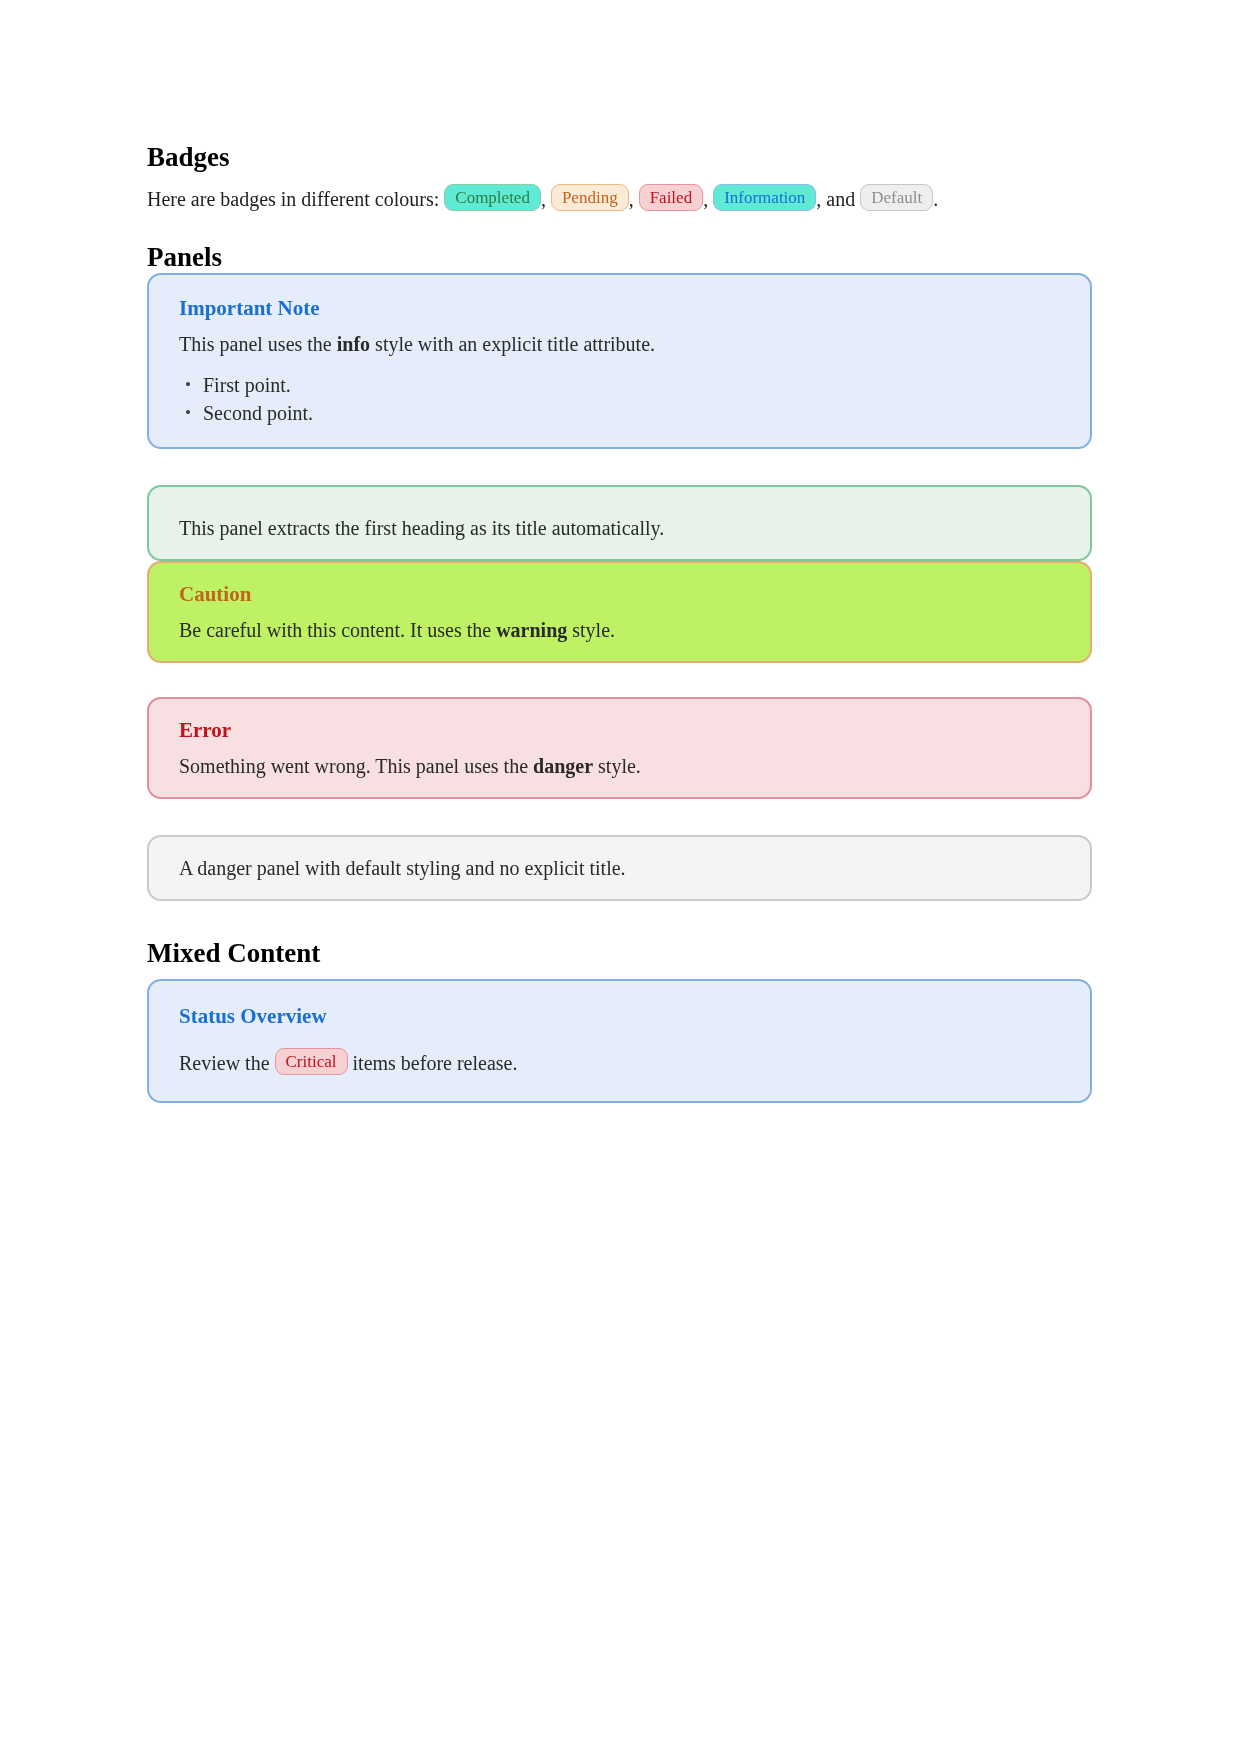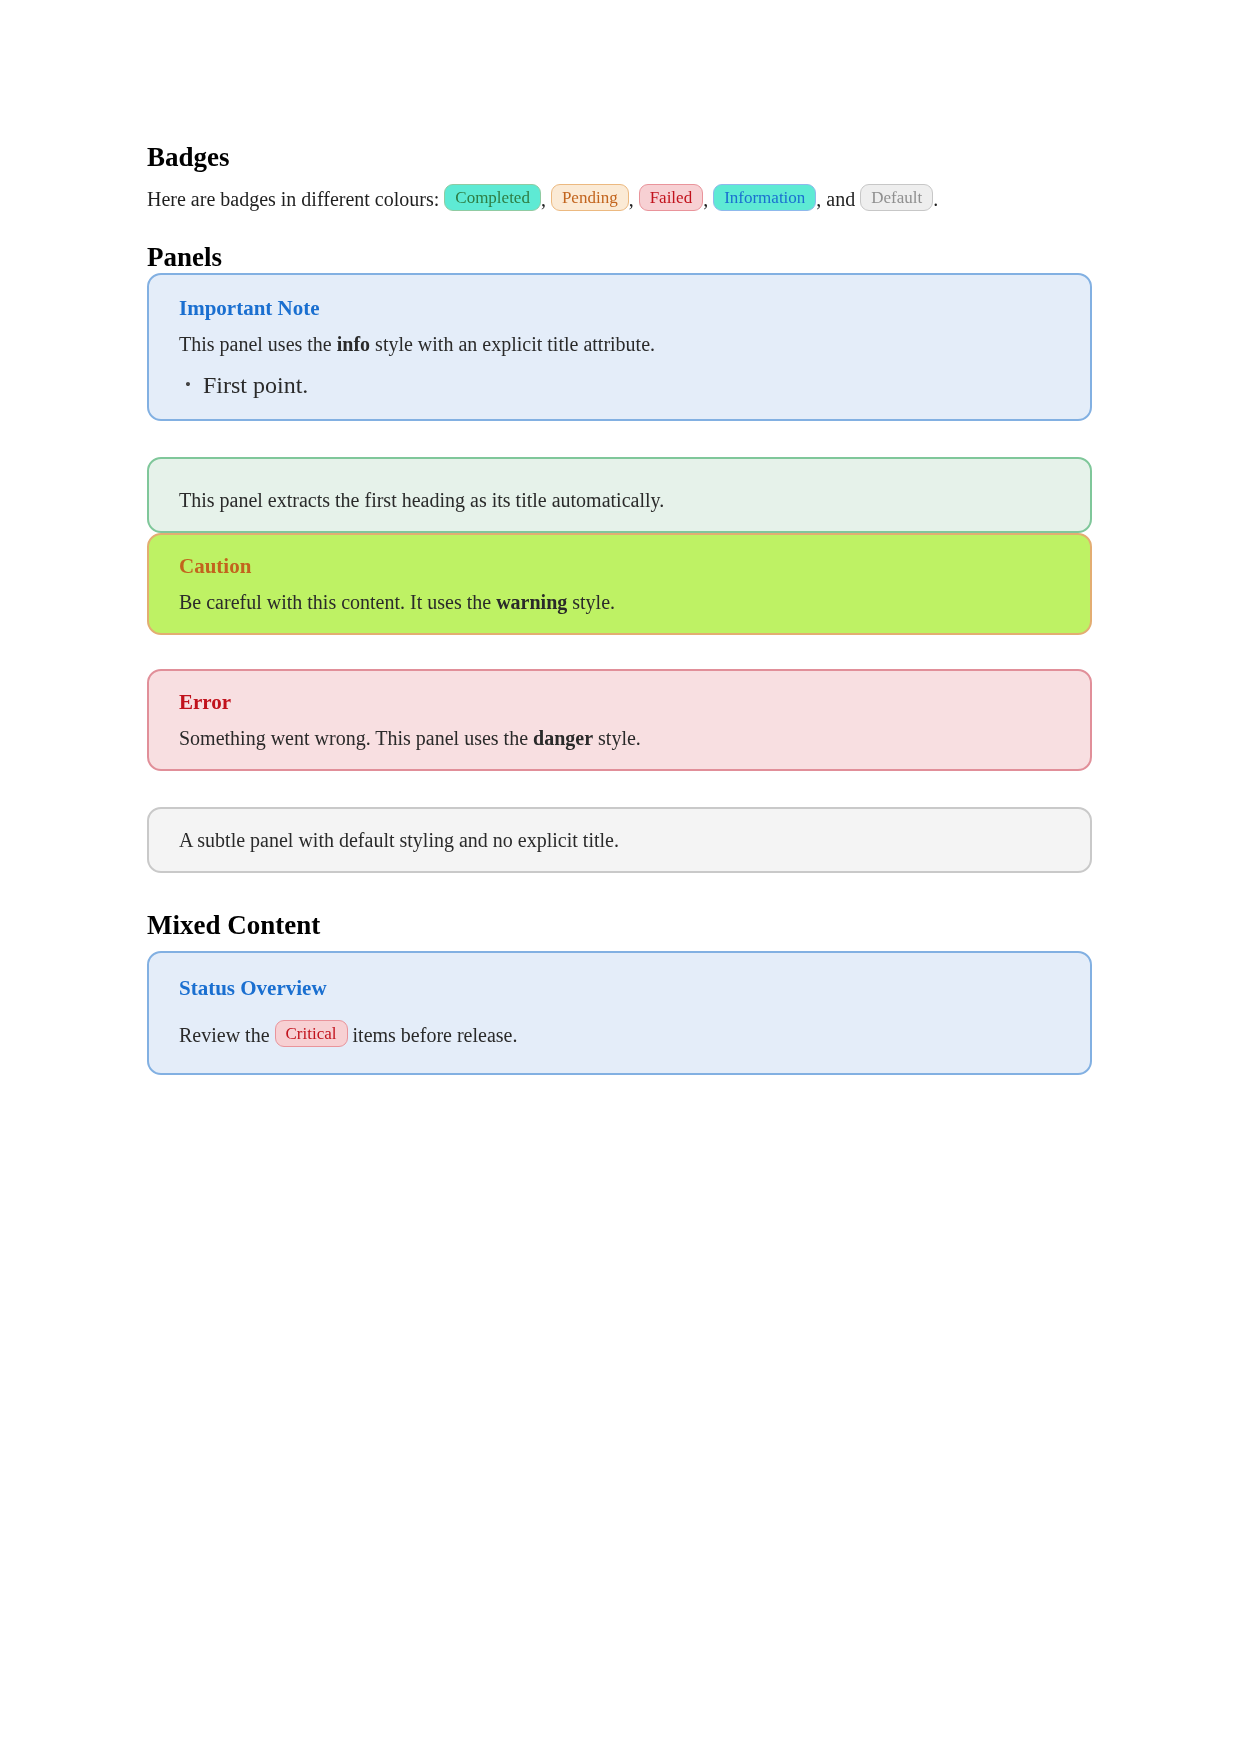--- a/index.html
+++ b/index.html
@@ -56,21 +56,21 @@
   .panel.danger  { background:#f8dfe1; border-color:#e18f99; margin-top:34px; }
   .panel.danger  .panel-title { color:#c1121c; }
   .panel.plain   { background:#f4f4f4; border-color:#c9c9c9; margin-top:36px; padding:16px 30px; }
   .panel.plain   .panel-body  { margin-top:0; }
   .panel.status  { background:#e4edf9; border-color:#82b0e2; margin-top:10px; padding:22px 30px 20px; }
   .panel.status  .panel-title { color:#1a6fd0; }
 
   ul.bullets { list-style:none; margin-top:12px; }
   ul.bullets li {
     position:relative;
-    font-size:24px; line-height:28px; color:#2a2a2a;
+    font-size:20px; line-height:28px; color:#2a2a2a;
     padding-left:24px;
   }
   ul.bullets li::before {
     content:"\2022";
     position:absolute; left:6px; top:0;
     font-size:17px; color:#444;
   }
 
   .status-line { font-size:20px; line-height:36px; margin-top:12px; color:#2a2a2a; }
   .status-line.second { margin-top:16px; }
@@ -85,39 +85,40 @@
 
     <p class="badges-line"><span>Here are badges in different colours: </span><span class="pill success">Completed</span><span>, </span><span class="pill warning">Pending</span><span>, </span><span class="pill danger">Failed</span><span>, </span><span class="pill info">Information</span><span>, and </span><span class="pill default">Default</span><span>.</span></p>
 
     <h2 class="sec" id="panels-heading">Panels</h2>
 
     <div class="panel info">
       <div class="panel-title">Important Note</div>
       <p class="panel-body"><span>This panel uses the </span><span class="bold">info</span><span> style with an explicit title attribute.</span></p>
       <ul class="bullets">
         <li>First point.</li>
+        <li>Second point.</li>
       </ul>
     </div>
 
     <div class="panel success">
       <p class="panel-body">This panel extracts the first heading as its title automatically.</p>
     </div>
 
     <div class="panel warning">
       <div class="panel-title">Caution</div>
       <p class="panel-body"><span>Be careful with this content. It uses the </span><span class="bold">warning</span><span> style.</span></p>
     </div>
 
     <div class="panel danger">
       <div class="panel-title">Error</div>
       <p class="panel-body"><span>Something went wrong. This panel uses the </span><span class="bold">danger</span><span> style.</span></p>
     </div>
 
     <div class="panel plain">
-      <p class="panel-body">A subtle panel with default styling and no explicit title.</p>
+      <p class="panel-body">A danger panel with default styling and no explicit title.</p>
     </div>
 
     <h2 class="sec" id="mixed-heading">Mixed Content</h2>
 
     <div class="panel status">
       <div class="panel-title">Status Overview</div>
       <p class="status-line second"><span>Review the </span><span class="pill danger">Critical</span><span> items before release.</span></p>
     </div>
 
   </div>

